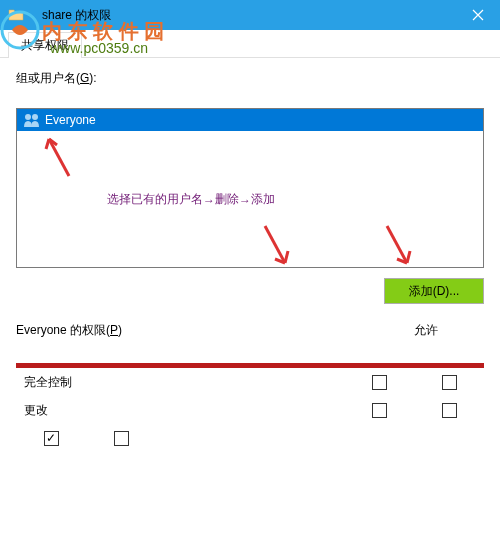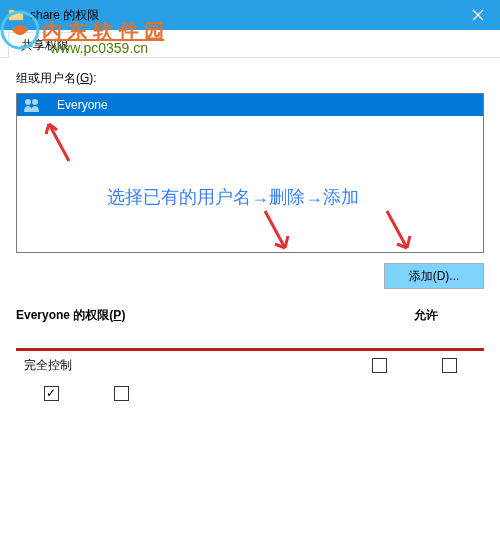--- a/index.html
+++ b/index.html
@@ -1,48 +1,48 @@
 <!DOCTYPE html>
 <html><head>
   <meta charset="utf-8">
   <style>
     * { margin: 0; padding: 0; box-sizing: border-box; font-family: "Microsoft YaHei", "Segoe UI", sans-serif; }
     body { width: 500px; height: 544px; background: #fff; position: relative; overflow: hidden; }
     
-    .titlebar { height: 30px; background: #29a0e5; display: flex; align-items: center; padding: 0 0 0 8px; }
+    .titlebar { height: 30px; background: #29a0e5; display: flex; align-items: center; padding: 0 0 0 8px; gap: 12px; }
     .titlebar-icon { width: 16px; height: 16px; margin-right: 6px; }
     .titlebar-text { color: #000; font-size: 12px; flex: 1; }
     .titlebar-close { width: 45px; height: 30px; display: flex; align-items: center; justify-content: center; color: #fff; font-size: 14px; cursor: pointer; }
     
     .watermark { position: absolute; top: 10px; left: 0px; z-index: 100; }
     .watermark-logo { width: 40px; height: 40px; }
-    .watermark-text { position: absolute; top: 8px; left: 42px; font-size: 20px; color: #e57030; font-weight: bold; white-space: nowrap; text-decoration: underline; }
+    .watermark-text { position: absolute; top: 8px; left: 42px; font-size: 20px; color: #e57030; font-weight: bold; white-space: nowrap; }
     .watermark-url { position: absolute; top: 30px; left: 50px; font-size: 14px; color: #4d7c0f; }
     
     .tab-area { height: 28px; border-bottom: 1px solid #e0e0e0; display: flex; align-items: flex-end; padding-left: 8px; }
     .tab { padding: 4px 12px; font-size: 12px; border: 1px solid #e0e0e0; border-bottom: none; background: #fff; margin-bottom: -1px; }
     
     .content { padding: 12px 16px; }
-    .label { font-size: 12px; margin-bottom: 6px; display: block; }
+    .label { font-size: 12px; margin-bottom: 21px; display: block; }
     .underline { text-decoration: underline; }
     
     .listbox { border: 1px solid #7a7a7a; height: 160px; margin-bottom: 10px; position: relative; }
-    .list-item { height: 22px; display: flex; align-items: center; padding-left: 6px; background: #0078d7; color: #fff; font-size: 12px; gap: 12px; }
+    .list-item { height: 22px; display: flex; align-items: center; padding-left: 6px; background: #0078d7; color: #fff; font-size: 12px; }
     .people-icon { width: 18px; height: 14px; margin-right: 4px; }
     
-    .annotation { position: absolute; top: 91px; left: 90px; font-size: 18px; color: #3b82f6; }
+    .annotation { position: absolute; top: 82px; left: 90px; font-size: 12px; color: #701a75; }
     .arrow { position: absolute; width: 40px; height: 50px; }
     
     .button-row { display: flex; justify-content: flex-end; gap: 10px; margin-bottom: 18px; }
-    .btn { width: 100px; height: 26px; font-size: 12px; background: #7dd3fc; border: 1px solid #adadad; cursor: pointer; }
-    .perm-header { display: flex; font-size: 12px; margin-bottom: 20px; font-weight: bold; }
+    .btn { width: 100px; height: 26px; font-size: 12px; background: #84cc16; border: 1px solid #adadad; cursor: pointer; }
+    .perm-header { display: flex; font-size: 12px; margin-bottom: 20px; }
     .perm-header-name { flex: 1; }
     .perm-header-col { width: 70px; text-align: left; }
     
-    .perm-table { border-top: 3px solid #b91c1c; margin-top: 24px; }
+    .perm-table { border-top: 5px solid #b91c1c; margin-top: 24px; }
     .perm-row { display: flex; align-items: center; height: 28px; font-size: 12px; }
     .perm-row-name { flex: 1; padding-left: 8px; }
     .perm-row-col { width: 70px; display: flex; justify-content: center; }
     .checkbox { width: 15px; height: 15px; border: 1px solid #333; display: flex; align-items: center; justify-content: center; }
     .checkbox.checked::after { content: "✓"; font-size: 12px; line-height: 1; }
   </style>
 </head>
 <body>
 
 <div class="watermark">
@@ -116,20 +116,29 @@
     <div class="perm-row">
       <div class="perm-row-name">完全控制</div>
       <div class="perm-row-col">
           <div class="checkbox"></div>
         </div>
       <div class="perm-row-col">
           <div class="checkbox"></div>
         </div>
     </div>
     <div class="perm-row">
+      <div class="perm-row-name">更改</div>
+      <div class="perm-row-col">
+          <div class="checkbox"></div>
+        </div>
+      <div class="perm-row-col">
+          <div class="checkbox"></div>
+        </div>
+    </div>
+    <div class="perm-row">
       <div class="perm-row-col">
           <div class="checkbox checked"></div>
         </div>
       <div class="perm-row-col">
           <div class="checkbox"></div>
         </div>
     </div>
   </div>
 </div>
 

